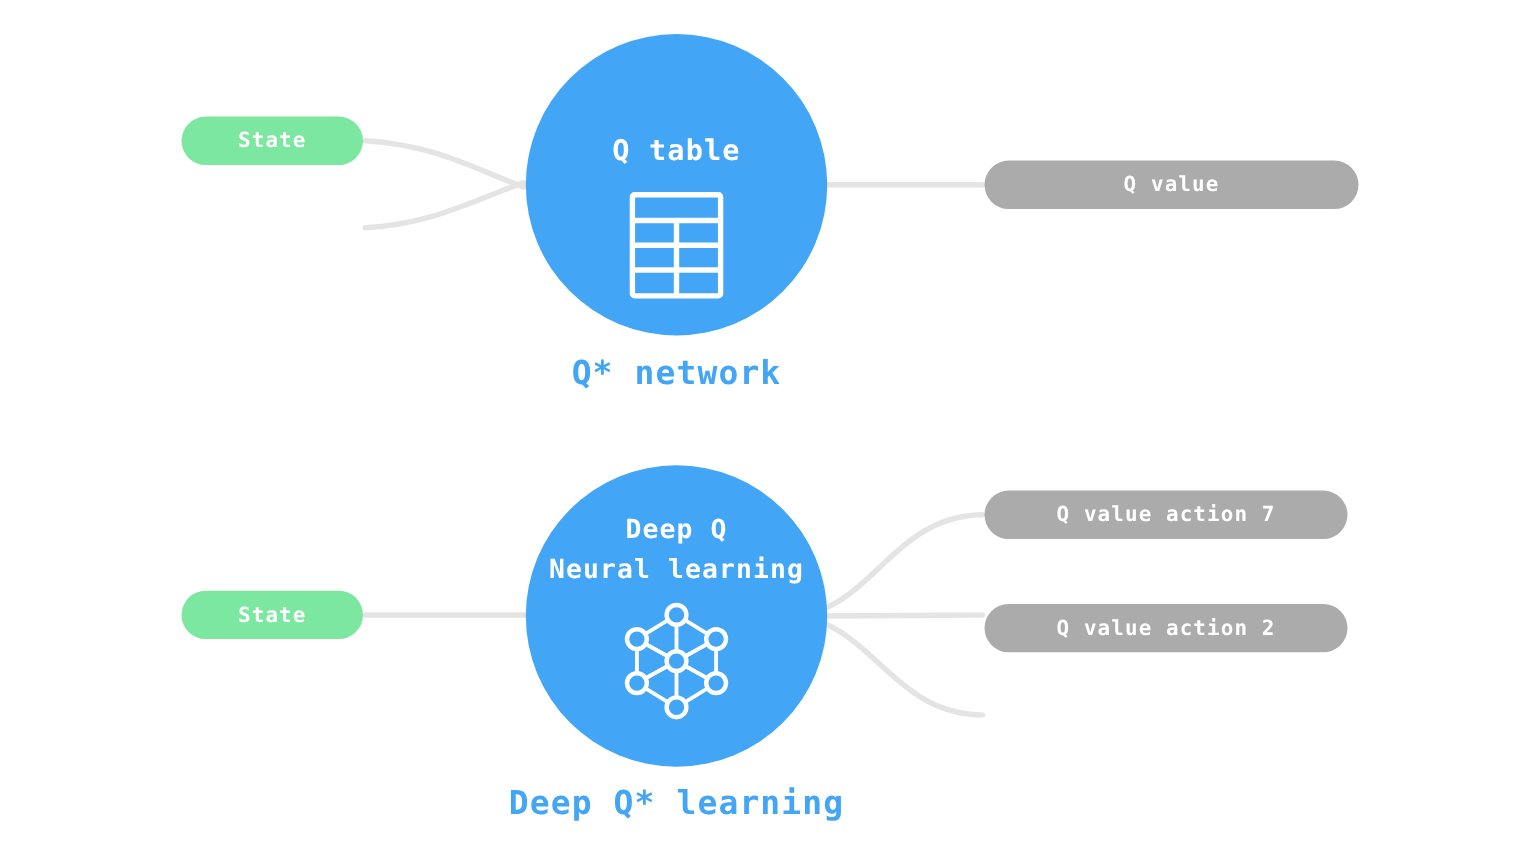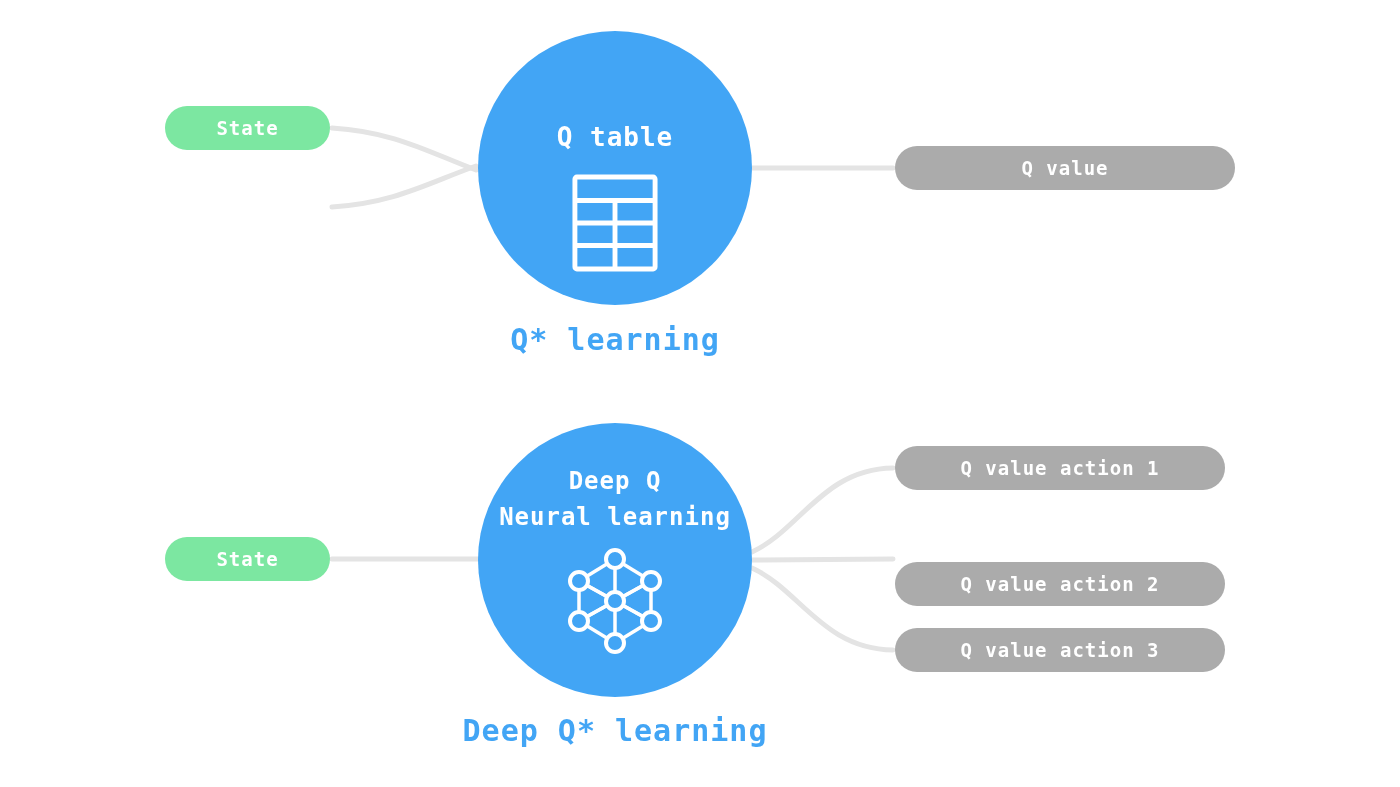--- a/index.html
+++ b/index.html
@@ -72,21 +72,21 @@
   }
   #top-caption { left: 615px; top: 322px; transform: translateX(-50%); }
   #bottom-caption { left: 615px; top: 713px; transform: translateX(-50%); }
 
   
   #state-top   { left: 165px; top: 106px; width: 165px; }
   #action-top  { left: 165px; top: 185px; width: 165px; }
   #qvalue-top  { left: 895px; top: 146px; width: 340px; }
   #state-bottom { left: 165px; top: 537px; width: 165px; }
   #qv-action-1 { left: 895px; top: 446px; width: 330px; }
-  #qv-action-2 { left: 895px; top: 562px; width: 330px; }
+  #qv-action-2 { left: 895px; top: 549px; width: 330px; }
   #qv-action-3 { left: 895px; top: 628px; width: 330px; }
 
   .table-icon-svg rect,
   .table-icon-svg line { stroke: #fff; stroke-width: 5; fill: none; }
 
   .nn-edge { stroke: #fff; stroke-width: 3.5; }
   .nn-node { fill: var(--blue); stroke: #fff; stroke-width: 4; }
 </style>
 </head>
 <body>
@@ -121,21 +121,21 @@
       <line x1="4" y1="51" x2="86" y2="51"></line>
       <line x1="4" y1="74" x2="86" y2="74"></line>
       <line x1="45" y1="28" x2="45" y2="98"></line>
     </svg>
   </div>
 
   <div class="pill pill-gray" id="qvalue-top">
     <span>Q value</span>
   </div>
 
-  <div class="caption" id="top-caption">Q* learning</div>
+  <div class="caption" id="top-caption">Q* network</div>
 
   <div class="pill pill-green" id="state-bottom">
     <span>State</span>
   </div>
 
   <div class="circle-node" id="bottom-circle">
     <div class="circle-title-2line">
       <div>Deep Q</div>
       <div>Neural learning</div>
     </div>
@@ -160,24 +160,21 @@
       <circle class="nn-node" cx="22" cy="38" r="9"></circle>
       <circle class="nn-node" cx="94" cy="38" r="9"></circle>
       <circle class="nn-node" cx="22" cy="78" r="9"></circle>
       <circle class="nn-node" cx="94" cy="78" r="9"></circle>
       <circle class="nn-node" cx="58" cy="100" r="9"></circle>
       <circle class="nn-node" cx="58" cy="58" r="9"></circle>
     </svg>
   </div>
 
   <div class="pill pill-gray" id="qv-action-1">
-    <span>Q value action 1</span>
+    <span>Q value action 7</span>
   </div>
   <div class="pill pill-gray" id="qv-action-2">
     <span>Q value action 2</span>
-  </div>
-  <div class="pill pill-gray" id="qv-action-3">
-    <span>Q value action 3</span>
   </div>
 
   <div class="caption" id="bottom-caption">Deep Q* learning</div>
 
 </div>
 
 </body></html>

